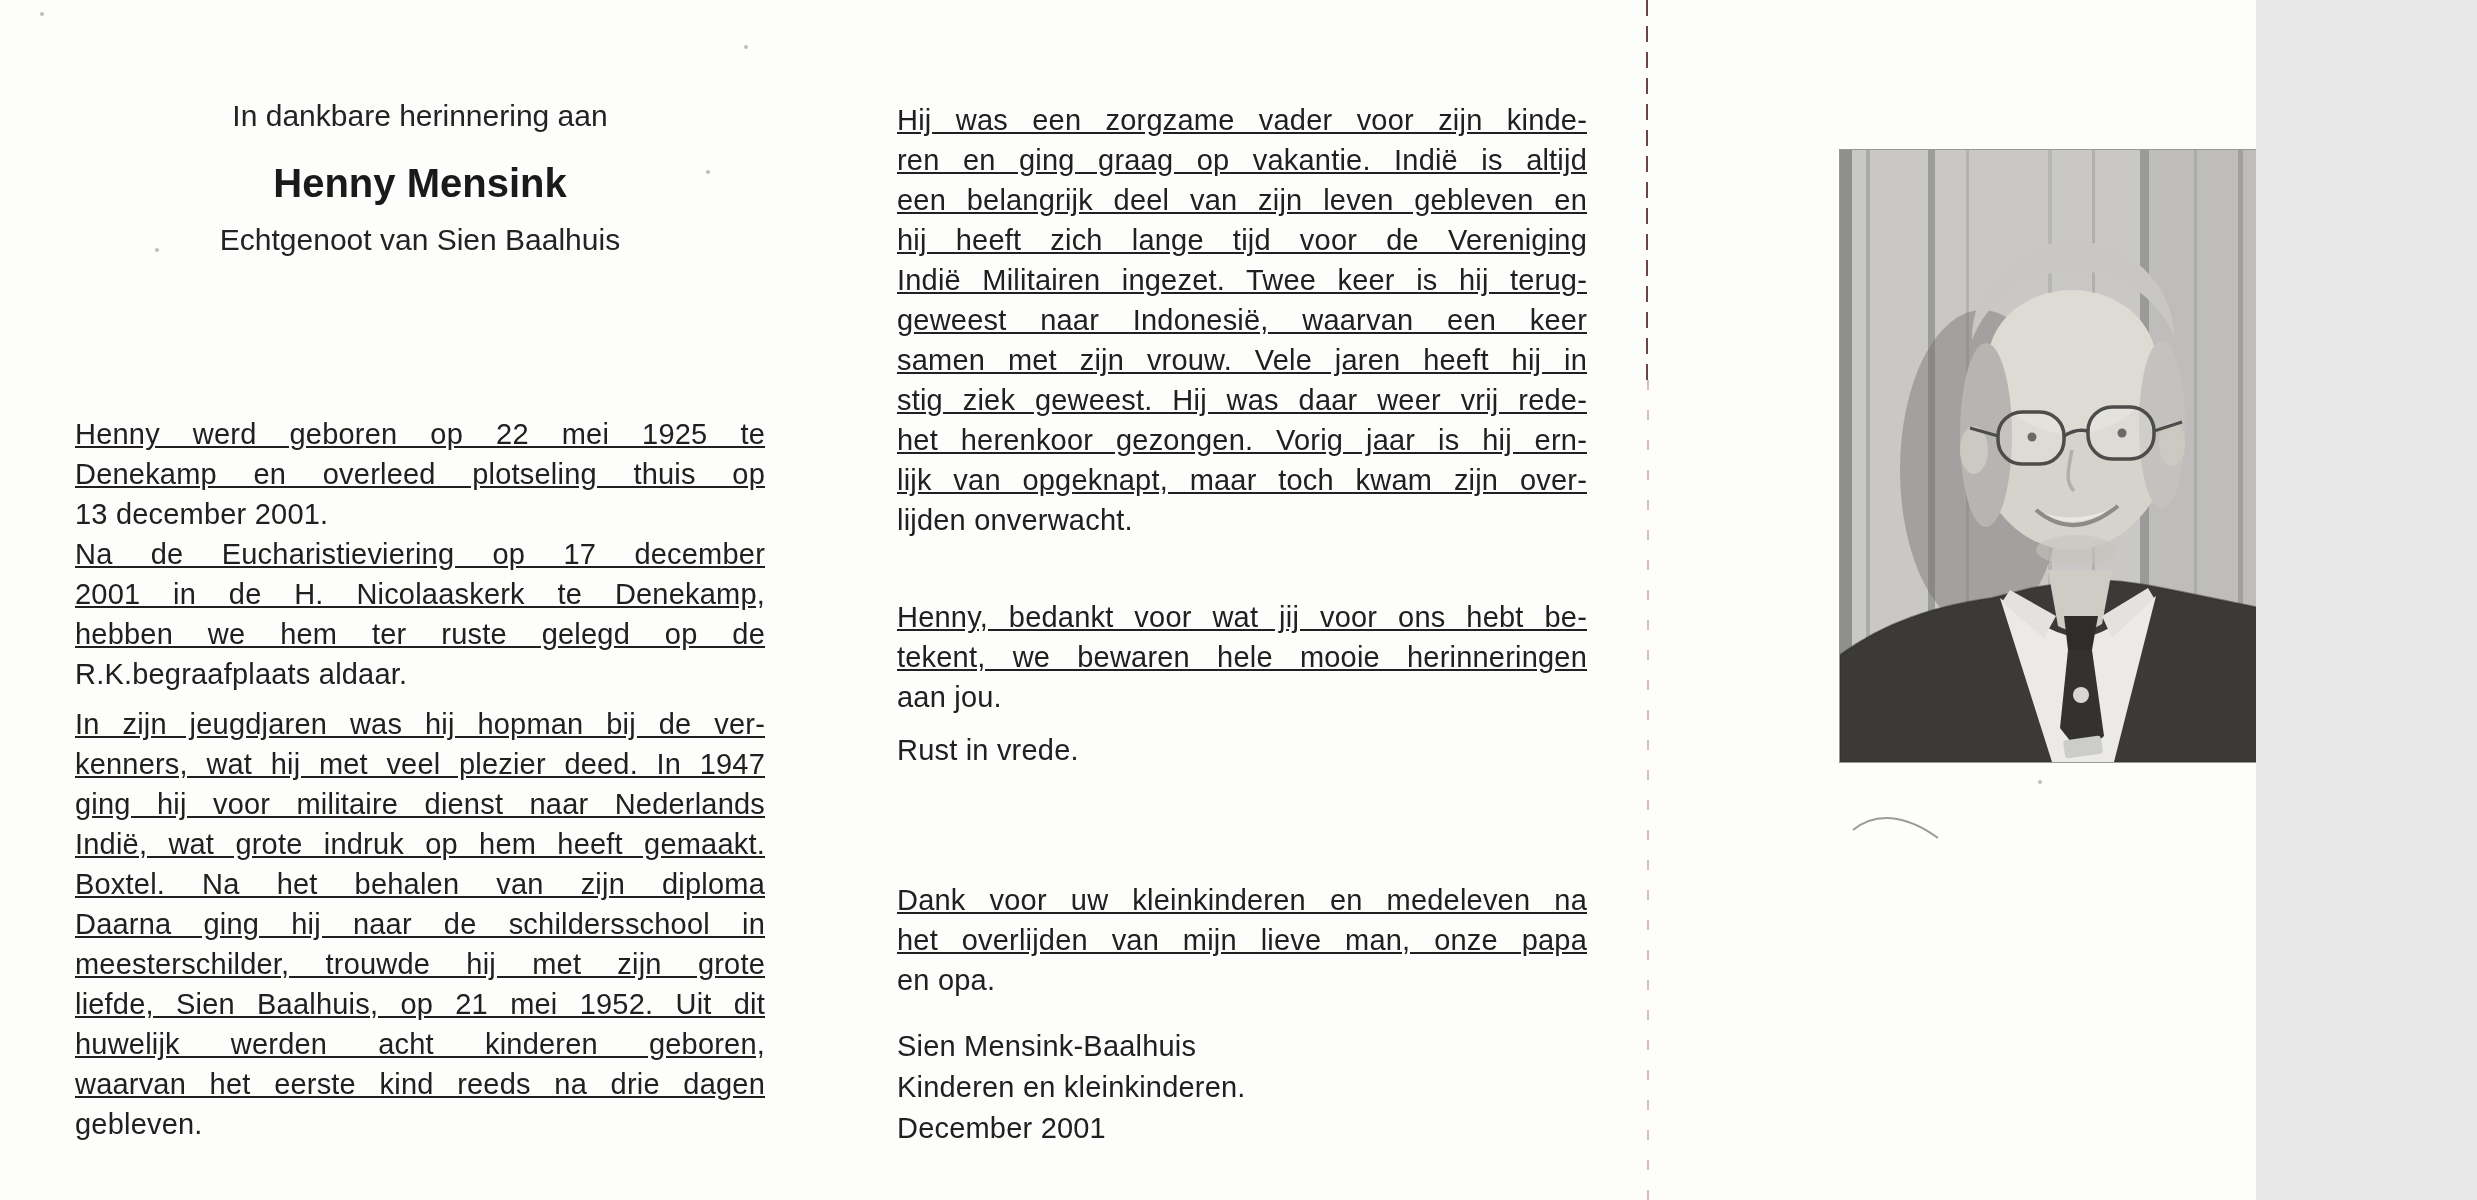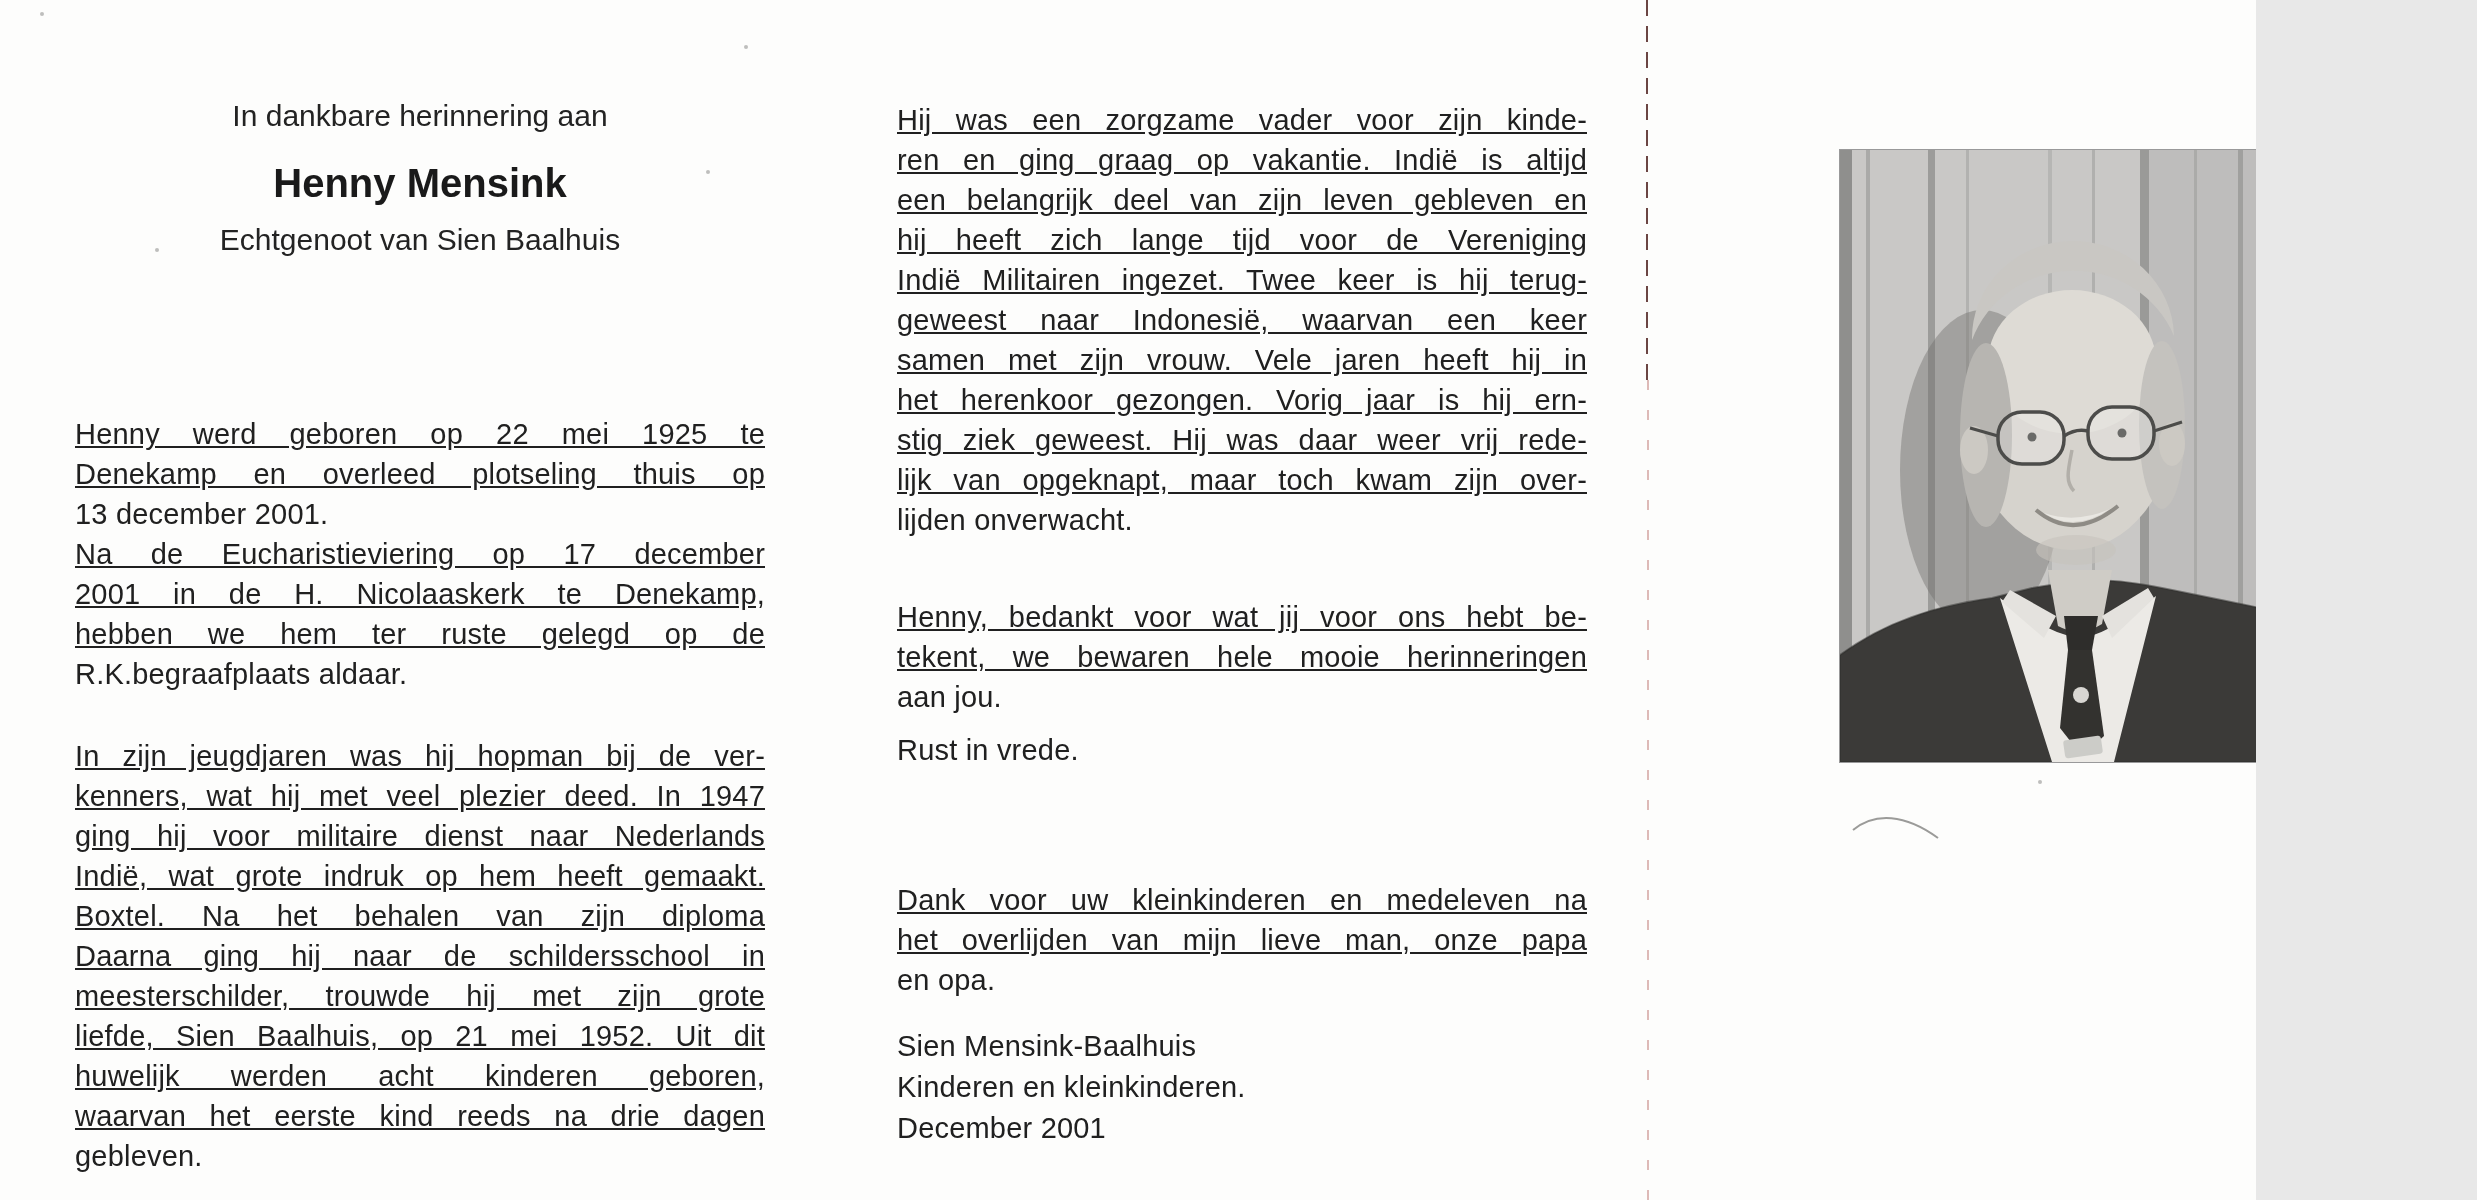--- a/index.html
+++ b/index.html
@@ -50,21 +50,21 @@
       <div class="tline">Henny werd geboren op 22 mei 1925 te</div>
       <div class="tline">Denekamp en overleed plotseling thuis op</div>
       <div class="tline">13 december 2001.</div>
     </div>
   <div class="abs pblock jpara" style="left:75px;top:534px;width:690px">
       <div class="tline">Na de Eucharistieviering op 17 december</div>
       <div class="tline">2001 in de H. Nicolaaskerk te Denekamp,</div>
       <div class="tline">hebben we hem ter ruste gelegd op de</div>
       <div class="tline">R.K.begraafplaats aldaar.</div>
     </div>
-  <div class="abs pblock jpara" style="left:75px;top:736px;width:690px">
+  <div class="abs pblock jpara" style="left:75px;top:704px;width:690px">
       <div class="tline">In zijn jeugdjaren was hij hopman bij de ver-</div>
       <div class="tline">kenners, wat hij met veel plezier deed. In 1947</div>
       <div class="tline">ging hij voor militaire dienst naar Nederlands</div>
       <div class="tline">Indië, wat grote indruk op hem heeft gemaakt.</div>
       <div class="tline">Boxtel. Na het behalen van zijn diploma</div>
       <div class="tline">Daarna ging hij naar de schildersschool in</div>
       <div class="tline">meesterschilder, trouwde hij met zijn grote</div>
       <div class="tline">liefde, Sien Baalhuis, op 21 mei 1952. Uit dit</div>
       <div class="tline">huwelijk werden acht kinderen geboren,</div>
       <div class="tline">waarvan het eerste kind reeds na drie dagen</div>
@@ -72,22 +72,22 @@
     </div>
 
   <div class="abs pblock jpara" style="left:897px;top:100px;width:690px">
       <div class="tline">Hij was een zorgzame vader voor zijn kinde-</div>
       <div class="tline">ren en ging graag op vakantie. Indië is altijd</div>
       <div class="tline">een belangrijk deel van zijn leven gebleven en</div>
       <div class="tline">hij heeft zich lange tijd voor de Vereniging</div>
       <div class="tline">Indië Militairen ingezet. Twee keer is hij terug-</div>
       <div class="tline">geweest naar Indonesië, waarvan een keer</div>
       <div class="tline">samen met zijn vrouw. Vele jaren heeft hij in</div>
+      <div class="tline">stig ziek geweest. Hij was daar weer vrij rede-</div>
       <div class="tline">het herenkoor gezongen. Vorig jaar is hij ern-</div>
-      <div class="tline">stig ziek geweest. Hij was daar weer vrij rede-</div>
       <div class="tline">lijk van opgeknapt, maar toch kwam zijn over-</div>
       <div class="tline">lijden onverwacht.</div>
     </div>
   <div class="abs pblock jpara" style="left:897px;top:597px;width:690px">
       <div class="tline">Henny, bedankt voor wat jij voor ons hebt be-</div>
       <div class="tline">tekent, we bewaren hele mooie herinneringen</div>
       <div class="tline">aan jou.</div>
     </div>
   <div class="abs pblock" style="left:897px;top:730px;width:690px">Rust in vrede.</div>
   <div class="abs pblock jpara" style="left:897px;top:880px;width:690px">

